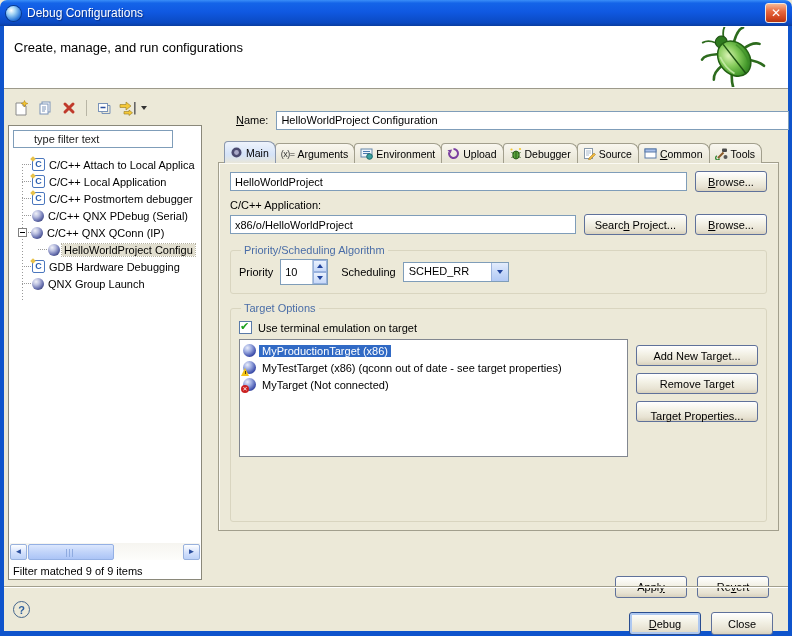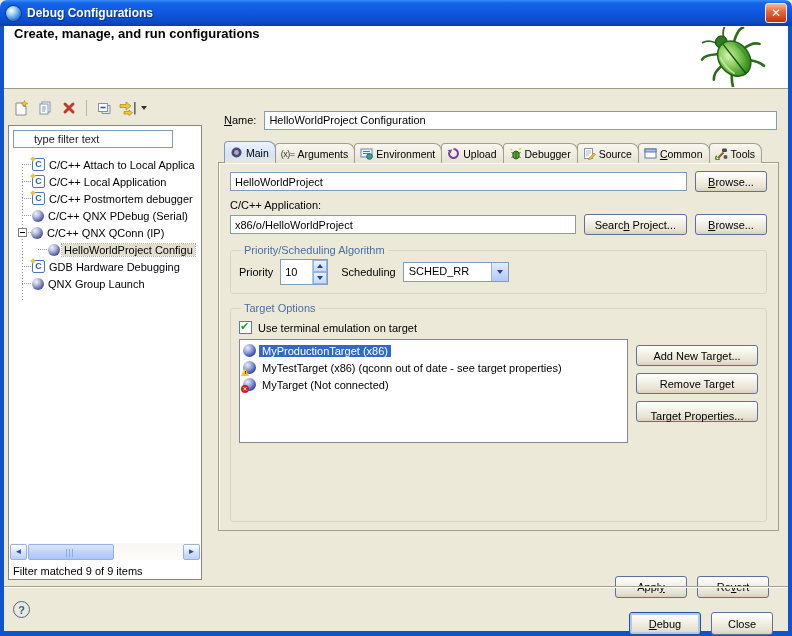--- a/index.html
+++ b/index.html
@@ -5,37 +5,37 @@
   * { margin:0; padding:0; box-sizing:border-box; }
   html,body { background:#555; }
   body { font-family:"Liberation Sans","DejaVu Sans",sans-serif; font-size:11px; color:#000; }
 
   .window { position:relative; width:792px; height:636px; background:#ece9d8; overflow:hidden; }
 
   
   .titlebar { position:absolute; left:0; top:0; width:792px; height:26px;
     background:linear-gradient(180deg,#3a8ef8 0%,#1464e8 12%,#1059e2 45%,#0a49c2 88%,#0a3da0 100%);
     border-radius:7px 7px 0 0; display:flex; align-items:center; padding:0 6px; }
-  .title-text { color:#fff; font-weight:bold; font-size:12px; margin-left:6px;
+  .title-text { color:#fff; font-weight:normal; font-size:12px; margin-left:6px;
     text-shadow:1px 1px 1px #0a3186; }
   .title-icon { width:15px; height:15px; border-radius:50%;
     background:radial-gradient(circle at 35% 30%,#ffffff 0%,#9fd2f5 30%,#2a76d8 70%,#0b3d90 100%);
     box-shadow:0 0 0 1px #0a3a8c; }
   .close-btn { position:absolute; right:5px; top:3px; width:22px; height:20px; border-radius:3px;
     background:linear-gradient(180deg,#f8b894 0%,#e8693f 40%,#d0441d 80%,#b23511 100%);
     border:1px solid #f0e6e0; color:#fff; font-weight:bold; font-size:12px; line-height:18px;
     text-align:center; cursor:pointer; }
   .b-left,.b-right { position:absolute; top:26px; bottom:0; width:4px; background:#0f54cc; }
   .b-left{left:0;} .b-right{right:0;}
   .b-bottom { position:absolute; left:0; right:0; bottom:0; height:5px; background:#0f54cc; }
 
   
   .header { position:absolute; left:4px; top:26px; width:784px; height:63px; background:#fff;
     border-bottom:1px solid #9d9a8b; }
-  .header-title { position:absolute; left:10px; top:0; font-size:13px; font-weight:bold; }
+  .header-title { position:absolute; left:10px; top:14px; font-size:13px; font-weight:normal; }
   .beetle { position:absolute; right:22px; top:1px; }
 
   
   .ltoolbar { position:absolute; left:10px; top:95px; height:26px; display:flex; align-items:center; gap:2px; }
   .tbtn { width:22px; height:20px; display:flex; align-items:center; justify-content:center; cursor:pointer; }
   .tsep { width:1px; height:16px; background:#b8b5a5; margin:0 4px; }
   .dd-arrow { width:0; height:0; border-left:3.5px solid transparent; border-right:3.5px solid transparent;
     border-top:4px solid #333; margin-left:2px; }
 
   
@@ -72,21 +72,21 @@
     background:linear-gradient(180deg,#fdfeff 0%,#d4e1fc 55%,#bcd1f8 100%); color:#2b4f9e; font-size:8px;
     display:flex; align-items:center; justify-content:center; cursor:pointer; }
   .strack { flex:1; position:relative; height:16px; }
   .sthumb { position:absolute; left:1px; top:0; width:86px; height:16px; border:1px solid #94b0e4; border-radius:2px;
     background:linear-gradient(180deg,#dce7fd 0%,#c1d4fa 50%,#abc4f6 100%); cursor:grab; }
   .sthumb::after { content:""; position:absolute; left:50%; top:4px; width:9px; height:8px; margin-left:-5px;
     background:repeating-linear-gradient(90deg,#8fabe0 0 1px,transparent 1px 3px); }
   .lstatus { position:absolute; left:4px; bottom:2px; }
 
   
-  .name-row { position:absolute; left:224px; top:110px; width:553px; height:20px; display:flex;
+  .name-row { position:absolute; left:236px; top:110px; width:553px; height:20px; display:flex;
     align-items:center; gap:8px; }
   input.text { height:19px; border:1px solid #7f9db9; background:#fff; padding:1px 4px;
     font:11px "Liberation Sans",sans-serif; }
   .name-row input { flex:1; }
 
   .tabs { position:absolute; left:224px; top:141px; height:22px; display:flex; align-items:flex-end; z-index:3; }
   .tab { height:20px; display:flex; align-items:center; gap:3px; padding:0 6px 0 5px; font-size:10.5px;
     background:linear-gradient(180deg,#f9f7ef 0%,#e6e3d3 100%); border:1px solid #a29f8d; border-bottom:none;
     border-radius:4px 8px 0 0; margin-right:-1px; cursor:pointer; white-space:nowrap; }
   .tab.selected { height:22px;
@@ -124,21 +124,21 @@
   .combo .dd { width:17px; background:linear-gradient(180deg,#e3ecfc 0%,#c8d9f8 50%,#b2c9f4 100%);
     border-left:1px solid #9db4dd; display:flex; align-items:center; justify-content:center; }
 
   .cbrow { display:flex; align-items:center; gap:6px; margin:4px 0 5px; }
   .cb { flex:none; width:13px; height:13px; background:#fff; border:1px solid #5a7aa8; position:relative;
     cursor:pointer; }
   .cb.checked::after { content:"✔"; position:absolute; left:0px; top:-2px; font-size:11px; color:#1fa11f;
     font-weight:bold; }
 
   .tgt-row { display:flex; gap:8px; align-items:flex-start; margin-top:2px; }
-  .tgt-list { flex:1; height:104px; background:#fff; border:1px solid #828790; padding:2px 1px; overflow:hidden; }
+  .tgt-list { flex:1; height:118px; background:#fff; border:1px solid #828790; padding:2px 1px; overflow:hidden; }
   .titem { height:17px; display:flex; align-items:center; gap:3px; white-space:nowrap; padding-left:2px; }
   .ticon.target { position:relative; width:13px; height:13px; border-radius:50%;
     background:radial-gradient(circle at 34% 30%,#eaeefb 0%,#97a6de 35%,#3a4aa8 72%,#1c2560 100%); }
   .badge { position:absolute; left:-2px; bottom:-2px; }
   .badge.warn { width:0; height:0; border-left:4.5px solid transparent; border-right:4.5px solid transparent;
     border-bottom:8px solid #f5c518; }
   .badge.warn::after { content:""; position:absolute; left:-0.5px; top:3px; width:1px; height:3px; background:#5a4200; }
   .badge.err { width:8px; height:8px; border-radius:50%; background:#cc2222; color:#fff; font-size:6px;
     font-weight:bold; line-height:8px; text-align:center; }
   .tname { padding:0 3px; }

